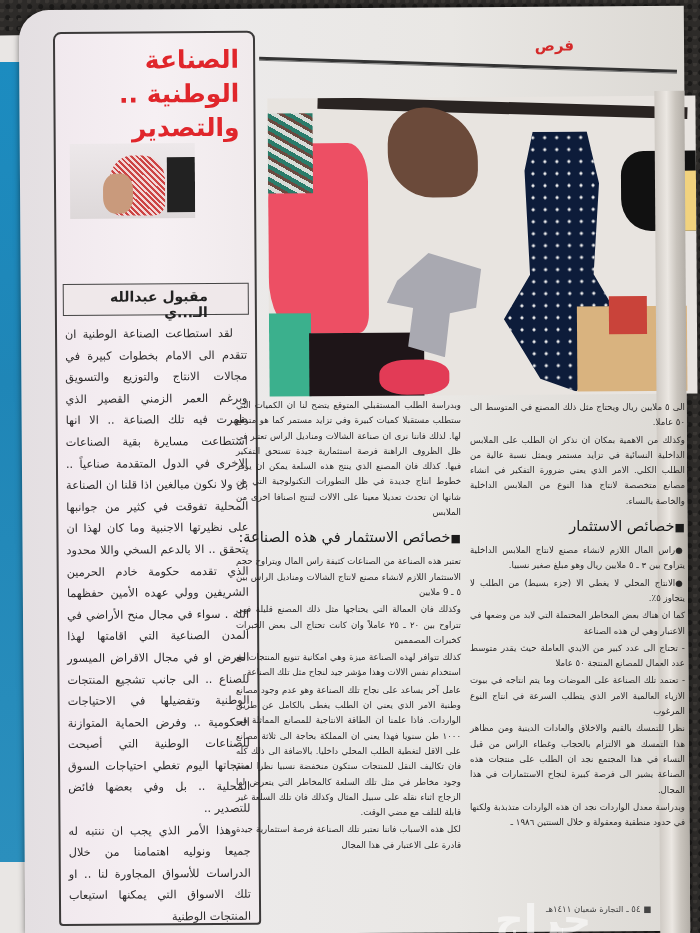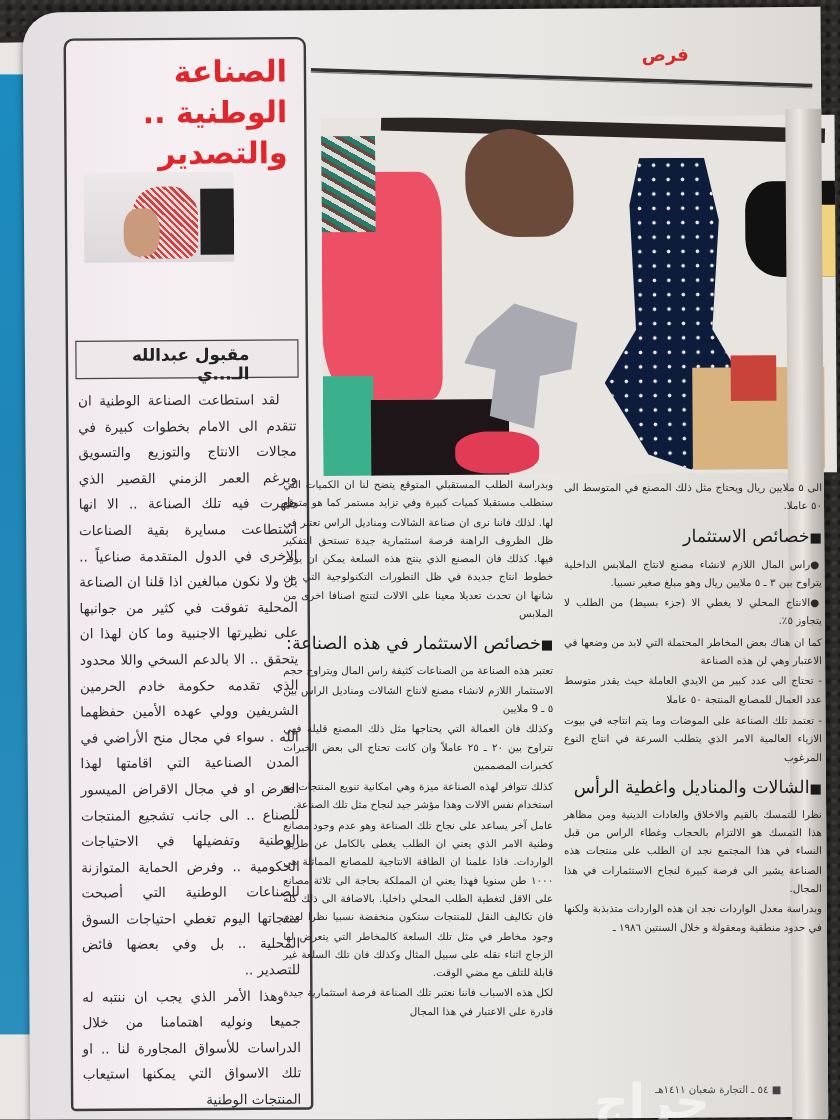--- a/index.html
+++ b/index.html
@@ -185,25 +185,25 @@
   <div class="head square">خصائص الاستثمار في هذه الصناعة:</div>
   <p>تعتبر هذه الصناعة من الصناعات كثيفة راس المال ويتراوح حجم الاستثمار اللازم لانشاء مصنع لانتاج الشالات ومناديل الراس بين ٥ ـ 9 ملايين</p>
   <p>وكذلك فان العمالة التي يحتاجها مثل ذلك المصنع قليلة فهي تتراوح بين ٢٠ ـ ٢٥ عاملاً وان كانت تحتاج الى بعض الخبرات كخبرات المصممين</p>
   <p>كذلك تتوافر لهذه الصناعة ميزة وهي امكانية تنويع المنتجات مع استخدام نفس الالات وهذا مؤشر جيد لنجاح مثل تلك الصناعة.</p>
   <p>عامل آخر يساعد على نجاح تلك الصناعة وهو عدم وجود مصانع وطنية الامر الذي يعني ان الطلب يغطى بالكامل عن طريق الواردات. فاذا علمنا ان الطاقة الانتاجية للمصانع المماثلة هي ١٠٠٠ طن سنويا فهذا يعني ان المملكة بحاجة الى ثلاثة مصانع على الاقل لتغطية الطلب المحلي داخليا. بالاضافة الى ذلك كله فان تكاليف النقل للمنتجات ستكون منخفضة نسبيا نظرا لعدم وجود مخاطر في مثل تلك السلعة كالمخاطر التي يتعرض لها الزجاج اثناء نقله على سبيل المثال وكذلك فان تلك السلعة غير قابلة للتلف مع مضي الوقت.</p>
   <p>لكل هذه الاسباب فاننا نعتبر تلك الصناعة فرصة استثمارية جيدة قادرة على الاعتبار في هذا المجال</p>
 </div>
 
 <div class="col col-right">
   <p>الى ٥ ملايين ريال ويحتاج مثل ذلك المصنع في المتوسط الى ٥٠ عاملا.</p>
+  <p>وكذلك من الاهمية بمكان ان نذكر ان الطلب على الملابس الداخلية النسائية في تزايد مستمر ويمثل نسبة عالية من الطلب الكلي. الامر الذي يعني ضرورة التفكير في انشاء مصانع متخصصة لانتاج هذا النوع من الملابس الداخلية والخاصة بالنساء.</p>
   <div class="head square">خصائص الاستثمار</div>
   <p class="bullet">راس المال اللازم لانشاء مصنع لانتاج الملابس الداخلية يتراوح بين ٣ ـ ٥ ملايين ريال وهو مبلغ صغير نسبيا.</p>
   <p class="bullet">الانتاج المحلي لا يغطي الا (جزء بسيط) من الطلب لا يتجاوز ٥٪.</p>
   <p>كما ان هناك بعض المخاطر المحتملة التي لابد من وضعها في الاعتبار وهي لن هذه الصناعة</p>
   <p class="dash">تحتاج الى عدد كبير من الايدي العاملة حيث يقدر متوسط عدد العمال للمصانع المنتجة ٥٠ عاملا</p>
   <p class="dash">تعتمد تلك الصناعة على الموضات وما يتم انتاجه في بيوت الازياء العالمية الامر الذي يتطلب السرعة في انتاج النوع المرغوب</p>
-  <div class="head square">الشالات والمناديل واغطية الرأس</div>
   <p>نظرا للتمسك بالقيم والاخلاق والعادات الدينية ومن مظاهر هذا التمسك هو الالتزام بالحجاب وغطاء الراس من قبل النساء في هذا المجتمع نجد ان الطلب على منتجات هذه الصناعة يشير الى فرصة كبيرة لنجاح الاستثمارات في هذا المجال.</p>
   <p>وبدراسة معدل الواردات نجد ان هذه الواردات متذبذبة ولكنها في حدود منطقية ومعقولة و خلال السنتين ١٩٨٦ ـ</p>
 </div>
 
 <div class="watermark">حراج</div>
 <div class="footer">■ ٥٤ ـ التجارة شعبان ١٤١١هـ</div>
 
 </body></html>

